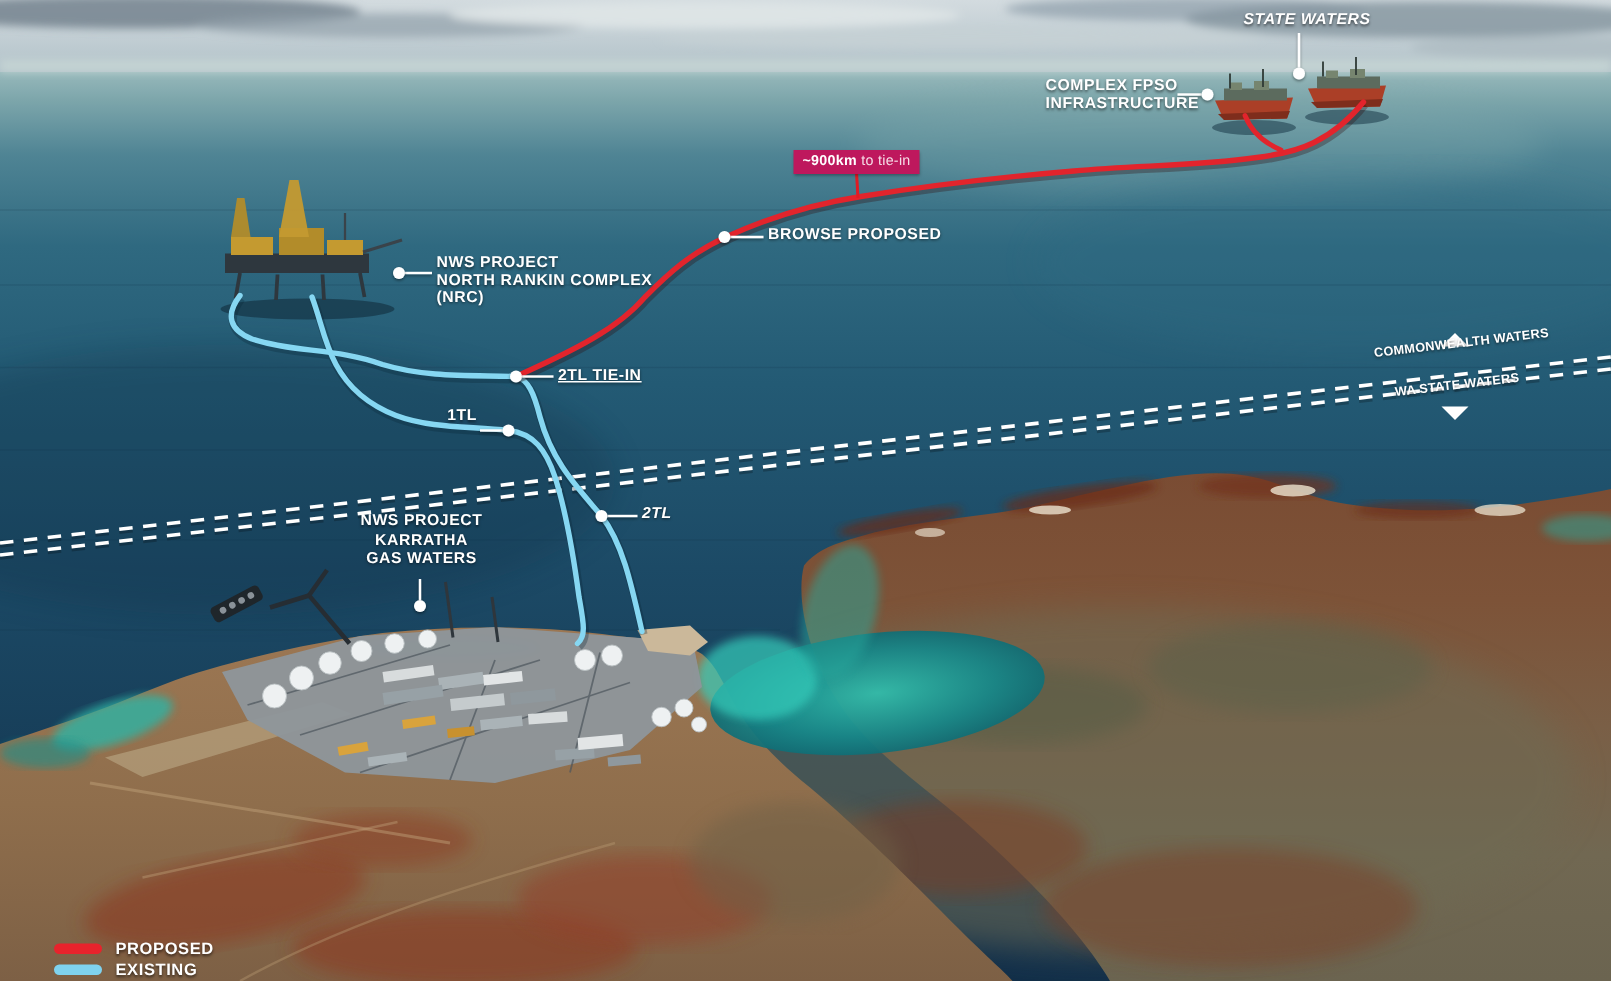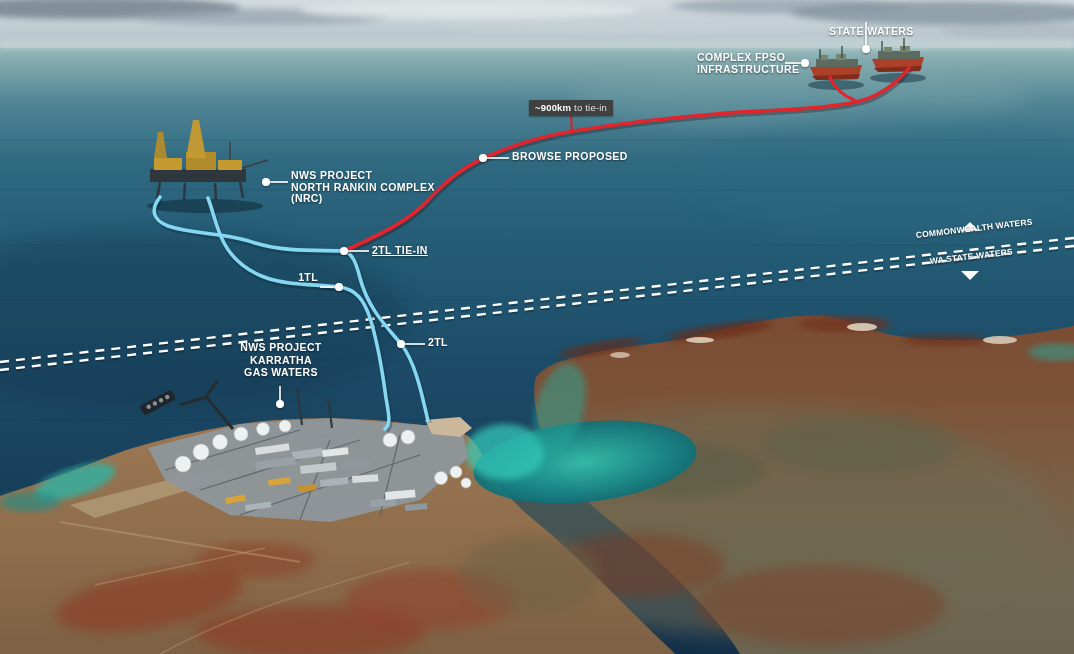--- a/index.html
+++ b/index.html
@@ -5,21 +5,21 @@
   html,body{margin:0;padding:0;background:#0a1520;}
   .stage{position:relative;width:1074px;height:654px;overflow:hidden;
          font-family:"Liberation Sans",sans-serif;}
   .stage svg.scene{position:absolute;left:0;top:0;}
   .lbl{position:absolute;color:#fff;font-weight:700;font-size:10.5px;line-height:11.5px;
        letter-spacing:.4px;text-shadow:0 1px 2px rgba(0,0,0,.55);white-space:nowrap;}
   .lbl.center{text-align:center;}
   .lbl.right{text-align:right;}
   .lbl.small{font-size:8.5px;letter-spacing:.2px;line-height:9px;}
   .rot{transform:rotate(-6.6deg);transform-origin:left center;}
-  .badge{position:absolute;left:529px;top:100px;width:84px;height:16px;background:#404040;
+  .badge{position:absolute;left:529px;top:100px;width:84px;height:16px;background:#be185d;
          color:#fff;font-size:9.5px;line-height:16px;text-align:center;letter-spacing:.2px;
          box-shadow:0 1px 2px rgba(0,0,0,.35);}
   .badge .b{font-weight:700;}
   .badge .s{font-weight:400;opacity:.85;}
   .legend{position:absolute;left:36px;top:626px;}
   .legend .row{display:flex;align-items:center;height:13px;margin-bottom:1px;}
   .legend .swatch{width:32px;height:7px;border-radius:4px;margin-right:9px;}
   .legend .ltxt{color:#fff;font-weight:700;font-size:11px;letter-spacing:.4px;
                 text-shadow:0 1px 2px rgba(0,0,0,.6);}
 </style>
@@ -286,47 +286,57 @@
         <circle cx="805" cy="63" r="4"></circle>
     <circle cx="483" cy="158" r="4"></circle>
         <circle cx="266" cy="182" r="4"></circle>
     <circle cx="344" cy="251" r="4"></circle>
         <circle cx="339" cy="287" r="4"></circle>
     <circle cx="401" cy="344" r="4"></circle>
         <circle cx="280" cy="404" r="4"></circle>
   </g>
 </svg>
 
-<div class="lbl" style="left:829px;top:26px;">STATE WATERS</div>
+<div class="lbl" style="left:829px;top:8px;font-style:italic;">STATE WATERS</div>
 
 <div class="lbl right" style="left:697px;top:52px;width:86px;">
   <div>COMPLEX FPSO</div>
   <div>INFRASTRUCTURE</div>
 </div>
 
 <div class="badge"><span class="b">~900km</span><span class="s"> to tie-in</span></div>
 
 <div class="lbl" style="left:512px;top:151px;">BROWSE PROPOSED</div>
 
 <div class="lbl" style="left:291px;top:170px;">
   <div>NWS PROJECT</div>
   <div>NORTH RANKIN COMPLEX</div>
   <div>(NRC)</div>
 </div>
 
 <div class="lbl" style="left:372px;top:245px;text-decoration:underline;">2TL TIE-IN</div>
 
 <div class="lbl right" style="left:276px;top:272px;width:42px;">1TL</div>
 
-<div class="lbl" style="left:428px;top:337px;">2TL</div>
+<div class="lbl" style="left:428px;top:337px;font-style:italic;">2TL</div>
 
 <div class="lbl small rot" style="left:916px;top:231px;">COMMONWEALTH WATERS</div>
 
 <div class="lbl small rot" style="left:930px;top:257px;">WA STATE WATERS</div>
 
 <div class="lbl center" style="left:237px;top:341px;width:88px;line-height:12.5px;">
   <div>NWS PROJECT</div>
   <div>KARRATHA</div>
   <div>GAS WATERS</div>
 </div>
 
+<div class="legend">
+  <div class="row">
+    <div class="swatch" style="background: rgb(232, 35, 44);"></div>
+    <div class="ltxt">PROPOSED</div>
+  </div>
+  <div class="row">
+    <div class="swatch" style="background: rgb(127, 210, 238);"></div>
+    <div class="ltxt">EXISTING</div>
+  </div>
+</div>
 
 </div>
 
 </body></html>

